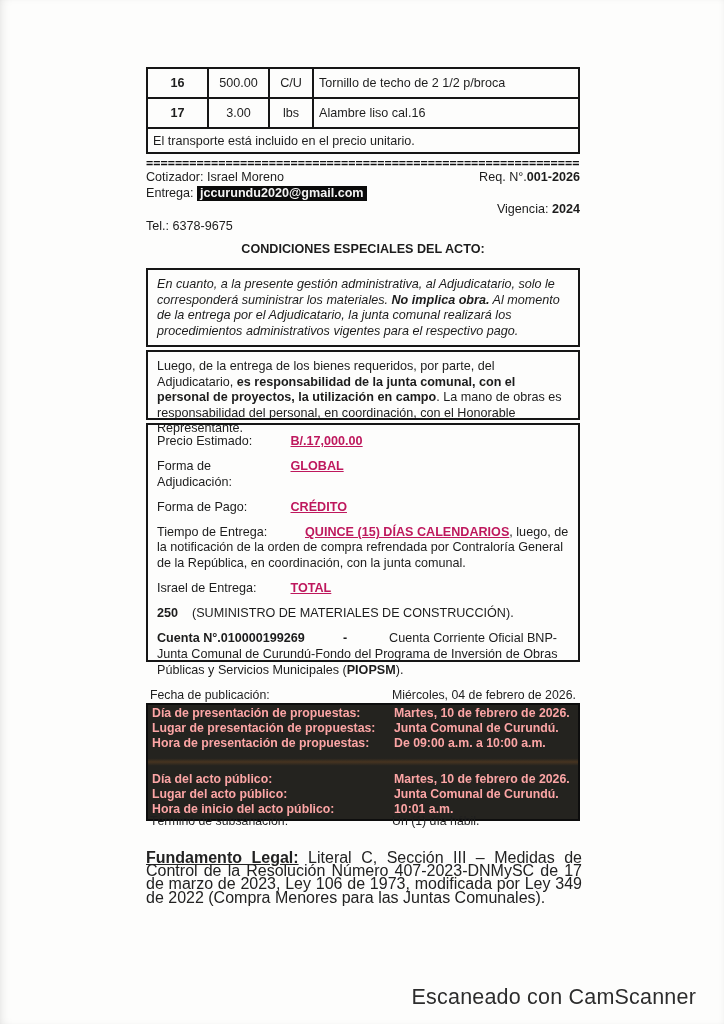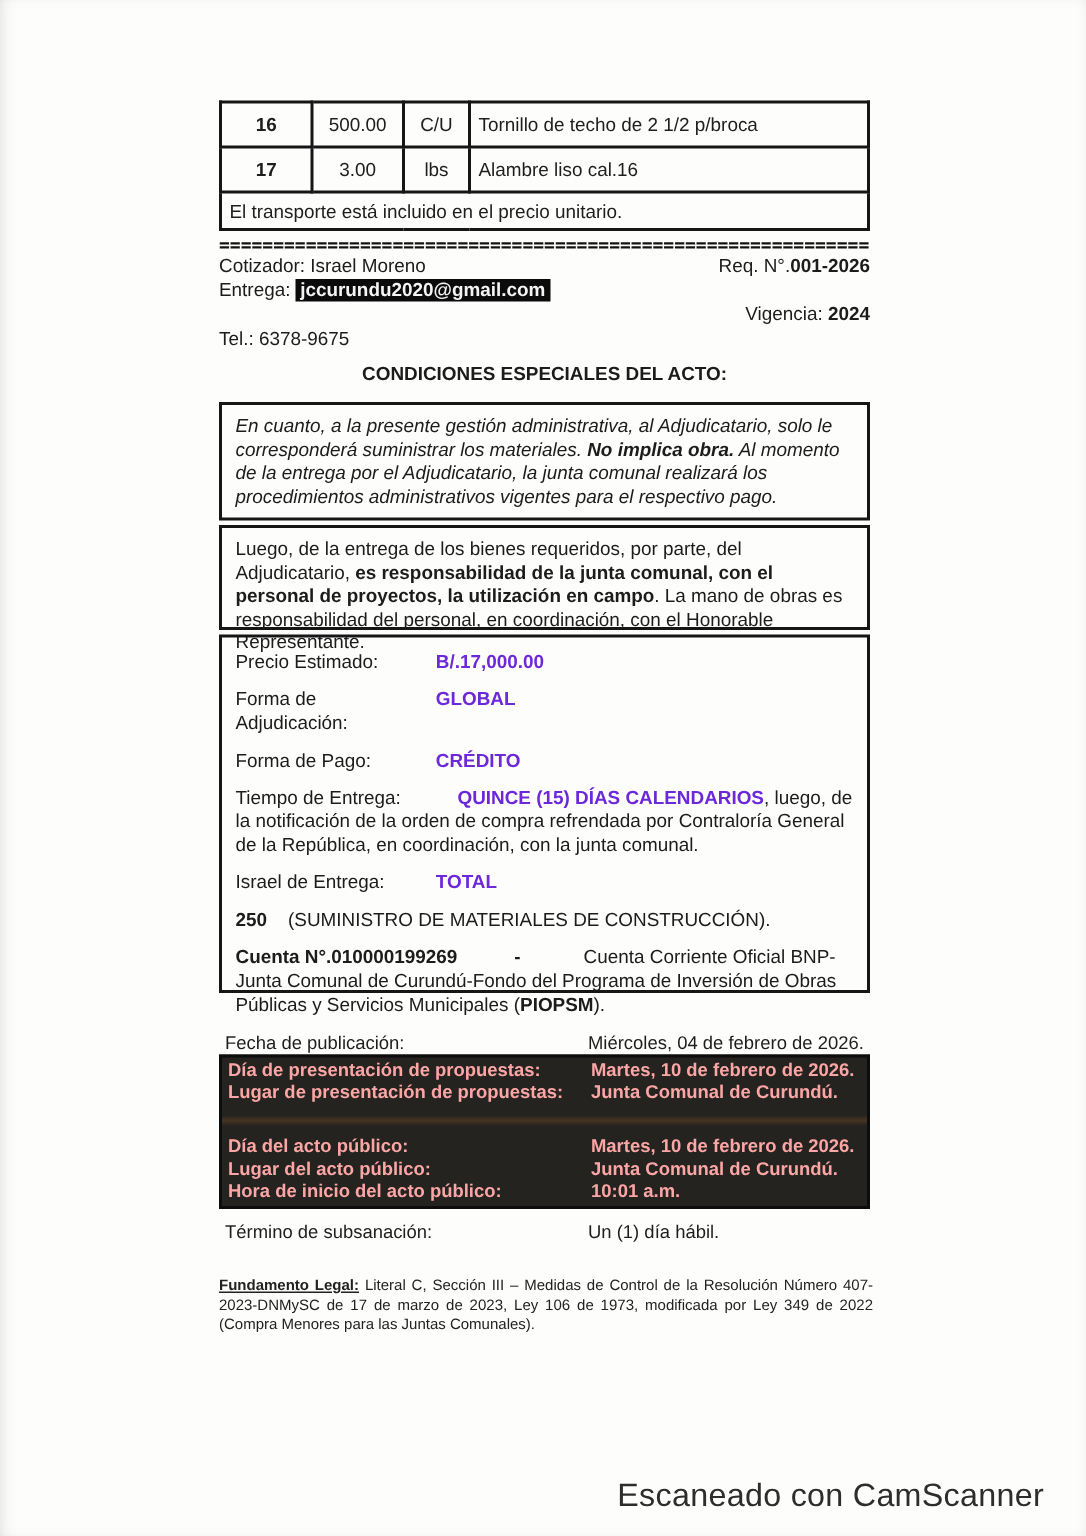--- a/index.html
+++ b/index.html
@@ -5,21 +5,21 @@
   * { margin:0; padding:0; box-sizing:border-box; }
   html,body { background:#ffffff; }
   body { font-family:"Liberation Sans","DejaVu Sans",sans-serif; color:#1e1e1e; }
   .page {
     position:relative; width:724px; height:1024px; background:#fdfdfc; overflow:hidden;
     box-shadow: inset 6px 0 14px -10px rgba(0,0,0,.25), inset -4px 0 10px -8px rgba(0,0,0,.15);
   }
   .abs { position:absolute; }
   .doc-text { font-size:12.6px; line-height:15.6px; color:#1c1c1c; }
   .bold { font-weight:bold; }
-  .red { color:#6d28d9; font-weight:bold; }
+  .red { color:#be185d; font-weight:bold;text-decoration:underline; }
 
   
   table.items { border-collapse:collapse; width:434px; table-layout:fixed; }
   table.items td { border:2px solid #161616; font-size:12.6px; padding:0 5px; vertical-align:middle; }
   td.c { text-align:center; }
   tr.item-row { height:30px; }
   tr.note-row { height:25px; }
 
   
   .sep { font-family:"DejaVu Sans Mono",monospace; font-size:12px; font-weight:bold;
@@ -35,21 +35,21 @@
   .kv-label { display:inline-block; width:130px; vertical-align:top; }
   .kv-label.w148 { width:148px; }
 
   
   .sched-row { display:grid; grid-template-columns:242px 1fr; font-size:12.3px; line-height:15px; padding-left:4px; }
   .dark-block { width:434px; background:#24231f; border:2px solid #0d0d0d; color:#d8d4ca; padding:1px 0 2px 0; }
   .dark-block .sched-row { font-weight:bold; color:#fca5a5; }
   .dark-gap { height:21px;
     background:linear-gradient(to bottom, rgba(0,0,0,0) 35%, rgba(160,95,35,.28) 52%, rgba(0,0,0,0) 70%); }
 
-  .legal { width:436px; font-size:10px; line-height:13.2px; text-align:justify; color:#222; }
+  .legal { width:436px; font-size:16px; line-height:13.2px; text-align:justify; color:#222; }
   .legal .lbl { font-weight:bold; text-decoration:underline; }
 
   .camscanner { font-size:21.5px; color:#2d2d2d; letter-spacing:.2px; }
 </style>
 </head>
 <body>
 
 <div class="page">
 
   <table class="items abs" style="left:146px; top:67px;">
@@ -142,20 +142,24 @@
 
   <div class="dark-block abs" style="left:146px; top:703px;">
     <div class="sched-row">
       <span>Día de presentación de propuestas:</span>
       <span>Martes, 10 de febrero de 2026.</span>
     </div>
     <div class="sched-row">
       <span>Lugar de presentación de propuestas:</span>
       <span>Junta Comunal de Curundú.</span>
     </div>
+    <div class="sched-row">
+      <span>Hora de presentación de propuestas:</span>
+      <span>De 09:00 a.m. a 10:00 a.m.</span>
+    </div>
     <div class="dark-gap"></div>
     <div class="sched-row">
       <span>Día del acto público:</span>
       <span>Martes, 10 de febrero de 2026.</span>
     </div>
     <div class="sched-row">
       <span>Lugar del acto público:</span>
       <span>Junta Comunal de Curundú.</span>
     </div>
     <div class="sched-row">

